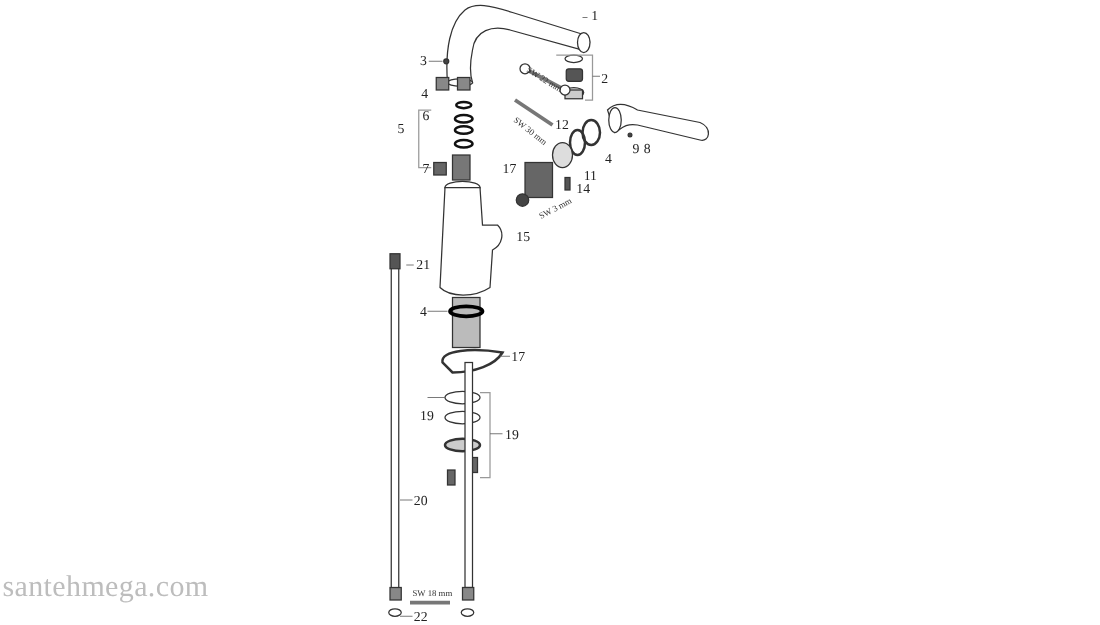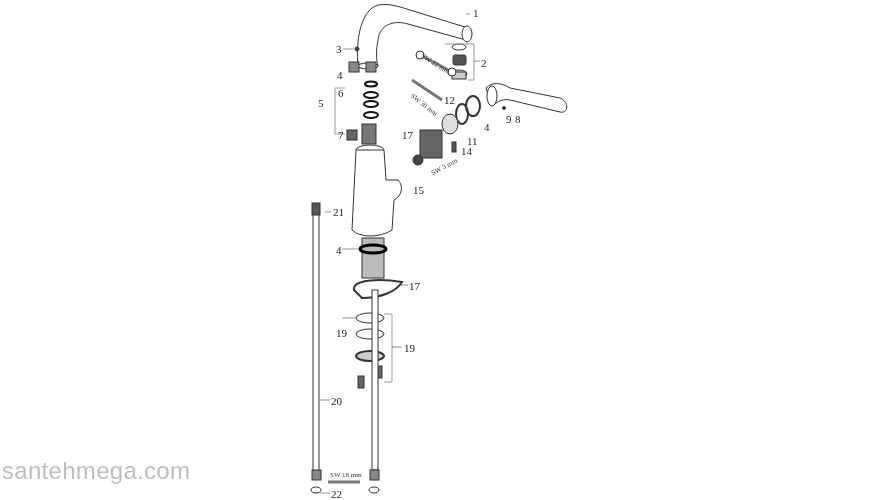--- a/index.html
+++ b/index.html
@@ -1,20 +1,20 @@
 <!DOCTYPE html>
 <html><head>
 <meta charset="utf-8">
 <style>
   html, body { margin:0; padding:0; background:#ffffff; }
   body { width:880px; height:500px; position:relative; overflow:hidden; font-family:"Liberation Serif", serif; }
   #diagram { position:absolute; left:0; top:0; width:880px; height:500px; }
   .lbl { position:absolute; font-size:11px; color:#222; line-height:1; font-family:"Liberation Serif", serif; }
   .sw { position:absolute; font-size:7px; color:#333; font-family:"Liberation Serif", serif; white-space:nowrap; }
-  .watermark { position:absolute; left:2px; top:457px; font-family:Liberation Sans, sans-serif; font-size:24px; color:#bdbdbd; letter-spacing:0.3px; }
+  .watermark { position:absolute; left:2px; top:457px; font-family:Liberation Serif, serif; font-size:24px; color:#bdbdbd; letter-spacing:0.3px; }
 </style>
 </head>
 <body>
 
 <div id="diagram">
 <svg width="880" height="500" viewBox="0 0 880 500" xmlns="http://www.w3.org/2000/svg" fill="none" stroke="#333" stroke-width="1">
 
   <g>
     <path d="M358,66 C356,40 360,18 372,8 C380,2 392,4 410,10 L468,28 C474,30 472,40 466,40 L408,24 C394,20 380,24 378,40 C376,50 376,60 378,66 Z" fill="#fff"></path>
     <ellipse cx="467" cy="34" rx="5" ry="8" fill="#fff"></ellipse>

